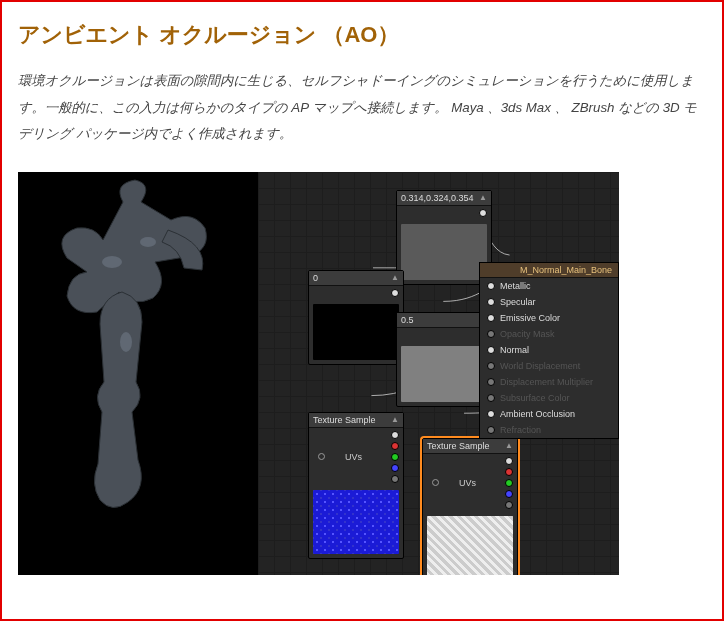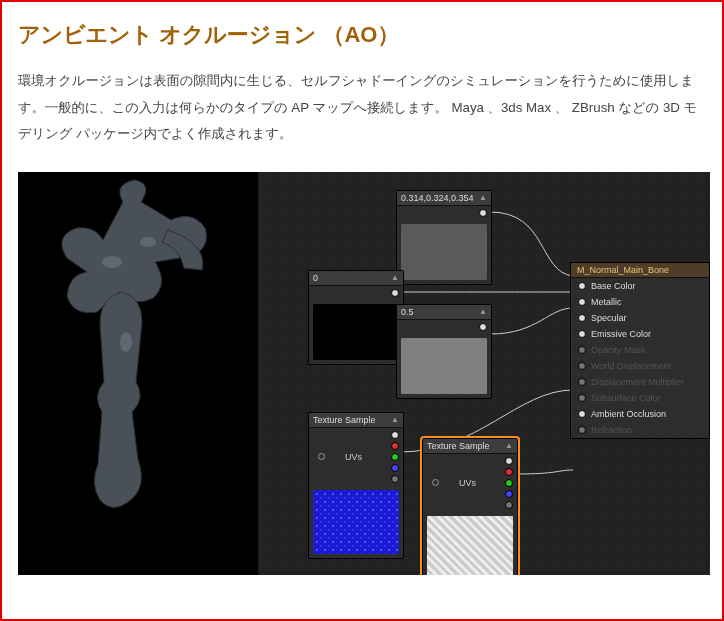--- a/index.html
+++ b/index.html
@@ -1,35 +1,35 @@
 <!DOCTYPE html>
 <html><head>
 <meta charset="utf-8">
 <style>
   * { box-sizing: border-box; margin: 0; padding: 0; }
   body { font-family: "Hiragino Kaku Gothic Pro", "Meiryo", sans-serif; background: #fff; border: 2px solid #e20000; width: 724px; height: 621px; padding: 18px 16px; }
   h2 { font-size: 22px; color: #a16207; font-weight: bold; margin-bottom: 18px; }
-  p.desc { font-size: 13.3px; color: #444; line-height: 2.0; margin-bottom: 24px; }
-  .figure { width: 692px; height: 403px; background: #000; display: flex; margin-top: 24px; }
+  p.desc { font-size: 13.3px; color: #444; line-height: 2.0; margin-bottom: 24px; font-style: italic; }
+  .figure { width: 601px; height: 403px; background: #000; display: flex; margin-top: 24px; }
   .preview { width: 240px; height: 403px; background: #000; position: relative; }
   .graph { flex: 1; height: 403px; background: #232323; position: relative; overflow: hidden; }
   .grid { position: absolute; inset: 0; background-image:
     linear-gradient(#1d1d1d 1px, transparent 1px),
     linear-gradient(90deg, #1d1d1d 1px, transparent 1px);
     background-size: 16px 16px; }
   .node { position: absolute; background: #2d2d2d; border: 1px solid #000; border-radius: 2px; }
   .node .hdr { background: #3c3c3c; border-bottom: 1px solid #111; display: flex; align-items: center; height: 15px; padding: 0 4px; gap: 3px; }
   .node .hdr .label { color: #ddd; font-size: 9px; flex: 1; white-space: nowrap; }
   .node .hdr .tri { font-size: 8px; color: #999; }
   .node .pins { display: flex; justify-content: space-between; padding: 3px 4px; }
   .node .prev { margin: 4px; border-radius: 1px; }
   .pin { width: 8px; height: 8px; border-radius: 50%; border: 1px solid #000; display: inline-block; }
   .pw { background: #ddd; } .pr{background:#d33;} .pg{background:#2c2;} .pb{background:#44f;} .pa{background:#777;}
   .pins-col { display:flex; flex-direction:column; gap:3px;}
-  .mat { position: absolute; right: 0; top: 90px; width: 140px; background: #2d2d2d; border: 1px solid #000; }
+  .mat { position: absolute; right: 0; top: 90px; width: 140px; background: #2d2d2d; border: 1px solid #000; text-align: right; }
   .mat .title { background: #4f3d2a; color: #e7c17c; font-size: 9px; padding: 2px 6px; border-bottom: 1px solid #111; white-space:nowrap;}
   .mat-row { display:flex; align-items:center; gap:5px; padding:3px 7px; color:#ddd; font-size:9px;}
   .mat-row.dim { color:#555; }
   .wire { stroke:#cfcfcf; stroke-width:1; fill:none; }
   svg.wires { position:absolute; inset:0; }
   .tex-sel { box-shadow: 0 0 0 2px #ff8b1f; }
   .uvs { color:#ccc; font-size:9px; display:flex; align-items:center; gap:20px; padding:3px 5px;}
   .uvs .ring{width:7px;height:7px;border:1px solid #999;border-radius:50%;}
 </style>
 </head>
@@ -81,21 +81,21 @@
           <span class="label">0</span>
           <span class="tri">▲</span>
         </div>
       <div class="pins">
           <span></span>
           <span class="pin pw"></span>
         </div>
       <div class="prev" style="height:56px;background:#000;"></div>
     </div>
 
-    <div class="node" style="left:138px; top:132px; width:96px;">
+    <div class="node" style="left:138px; top:140px; width:96px;">
       <div class="hdr">
           <span class="label">0.5</span>
           <span class="tri">▲</span>
         </div>
       <div class="pins">
           <span></span>
           <span class="pin pw"></span>
         </div>
       <div class="prev" style="height:56px;background:#808080;"></div>
     </div>
@@ -140,37 +140,37 @@
         </span>
       </div>
       <div class="prev" style="height:64px;background:#d8d8d8;background-image:repeating-linear-gradient(45deg,#ccc 0 3px,#eee 3px 6px);"></div>
     </div>
 
     <div class="mat">
       <div class="title">M_Normal_Main_Bone</div>
       <div id="mat-pins">
           <div class="mat-row">
             <span class="pin pw"></span>
-            <span>Base Color</span>
-          </div>
-          <div class="mat-row">
-            <span class="pin pw"></span>
             <span>Metallic</span>
           </div>
           <div class="mat-row">
             <span class="pin pw"></span>
             <span>Specular</span>
           </div>
           <div class="mat-row">
             <span class="pin pw"></span>
             <span>Emissive Color</span>
           </div>
           <div class="mat-row dim">
             <span class="pin pa"></span>
             <span>Opacity Mask</span>
+          </div>
+          <div class="mat-row">
+            <span class="pin pw"></span>
+            <span>Normal</span>
           </div>
           <div class="mat-row dim">
             <span class="pin pa"></span>
             <span>World Displacement</span>
           </div>
           <div class="mat-row dim">
             <span class="pin pa"></span>
             <span>Displacement Multiplier</span>
           </div>
           <div class="mat-row dim">

